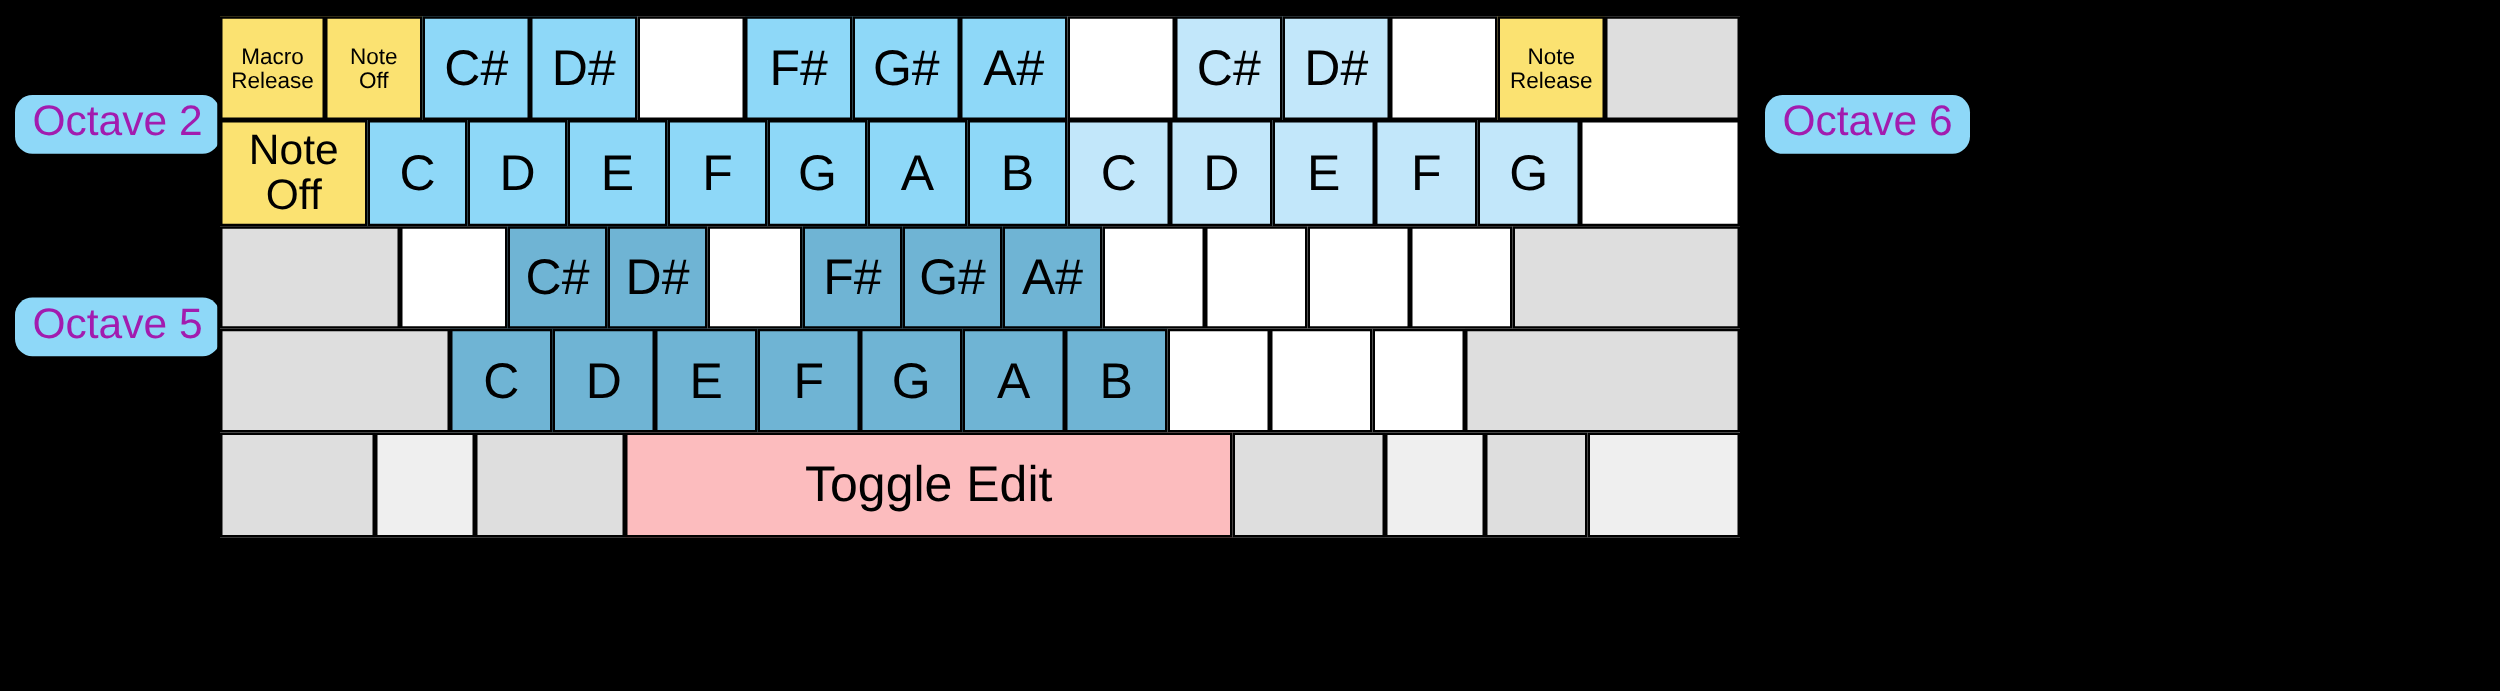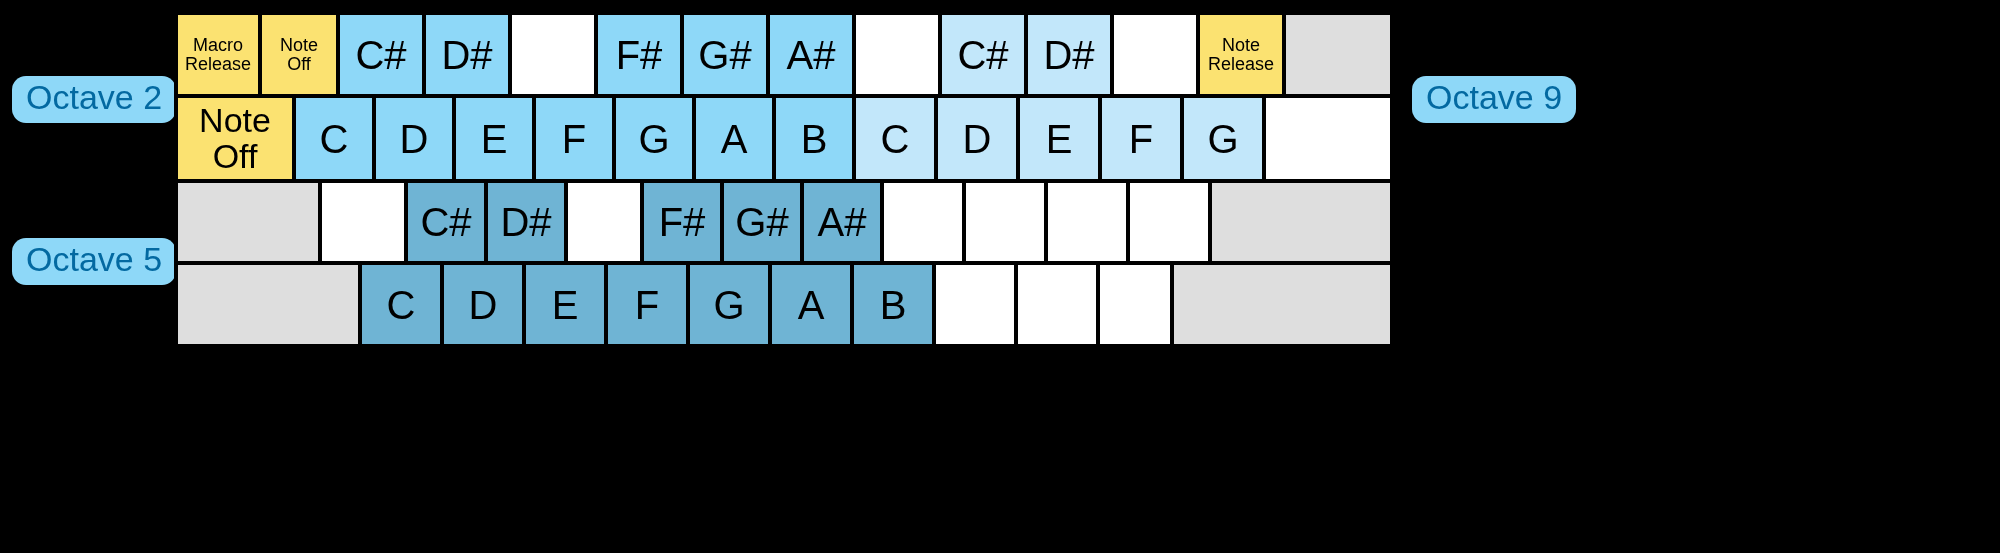--- a/index.html
+++ b/index.html
@@ -51,38 +51,38 @@
   .lbl-big   {font-size:40px;}
   .lbl-mid   {font-size:34px;}
   .lbl-small {font-size:18px;}
   .lbl-toggle{font-size:40px;}
 
   
   .octave-pill{
     position:absolute;
     background:#8ed8f8;
     border-radius:14px;
-    color:#0369a1;
+    color:#a21caf;
     font-size:34px;
     padding:3px 14px 7px 14px;
     white-space:nowrap;
     line-height:1.1;
   }
   #octave2-label{ left:12px;  top:76px; }
   #octave1-label{ left:12px;  top:238px; }
   #octave3-label{ left:1412px; top:76px; }
 </style>
 </head>
 <body>
 
 <div class="octave-pill" id="octave2-label">Octave 2</div>
 
 <div class="octave-pill" id="octave1-label">Octave 5</div>
 
-<div class="octave-pill" id="octave3-label">Octave 9</div>
+<div class="octave-pill" id="octave3-label">Octave 6</div>
 
 <div id="keyboard">
     <div class="krow" style="position: absolute; left: 0px; top: 0px; height: 83px; width: 1216px;">
       <div class="key c-yellow lbl-small" style="left: 0px; width: 84px; top: 0px; height: 83px; flex-direction: column;">
         <span>Macro</span>
         <span>Release</span>
       </div>
       <div class="key c-yellow lbl-small" style="left: 84px; width: 78px; top: 0px; height: 83px; flex-direction: column;">
         <span>Note</span>
         <span>Off</span>
@@ -206,13 +206,25 @@
         <span>A</span>
       </div>
       <div class="key c-blue1 lbl-big" style="left: 676px; width: 82px; top: 0px; height: 83px;">
         <span>B</span>
       </div>
       <div class="key c-white lbl-big" style="left: 758px; width: 82px; top: 0px; height: 83px;"></div>
       <div class="key c-white lbl-big" style="left: 840px; width: 82px; top: 0px; height: 83px;"></div>
       <div class="key c-white lbl-big" style="left: 922px; width: 74px; top: 0px; height: 83px;"></div>
       <div class="key c-gray lbl-big" style="left: 996px; width: 220px; top: 0px; height: 83px;"></div>
     </div>
+    <div class="krow" style="position: absolute; left: 0px; top: 333px; height: 84px; width: 1216px;">
+      <div class="key c-gray lbl-big" style="left: 0px; width: 124px; top: 0px; height: 84px;"></div>
+      <div class="key c-gray2 lbl-big" style="left: 124px; width: 80px; top: 0px; height: 84px;"></div>
+      <div class="key c-gray lbl-big" style="left: 204px; width: 120px; top: 0px; height: 84px;"></div>
+      <div class="key c-pink lbl-toggle" style="left: 324px; width: 486px; top: 0px; height: 84px;">
+        <span>Toggle Edit</span>
+      </div>
+      <div class="key c-gray lbl-big" style="left: 810px; width: 122px; top: 0px; height: 84px;"></div>
+      <div class="key c-gray2 lbl-big" style="left: 932px; width: 80px; top: 0px; height: 84px;"></div>
+      <div class="key c-gray lbl-big" style="left: 1012px; width: 82px; top: 0px; height: 84px;"></div>
+      <div class="key c-gray2 lbl-big" style="left: 1094px; width: 122px; top: 0px; height: 84px;"></div>
+    </div>
   </div>
 
 </body></html>

